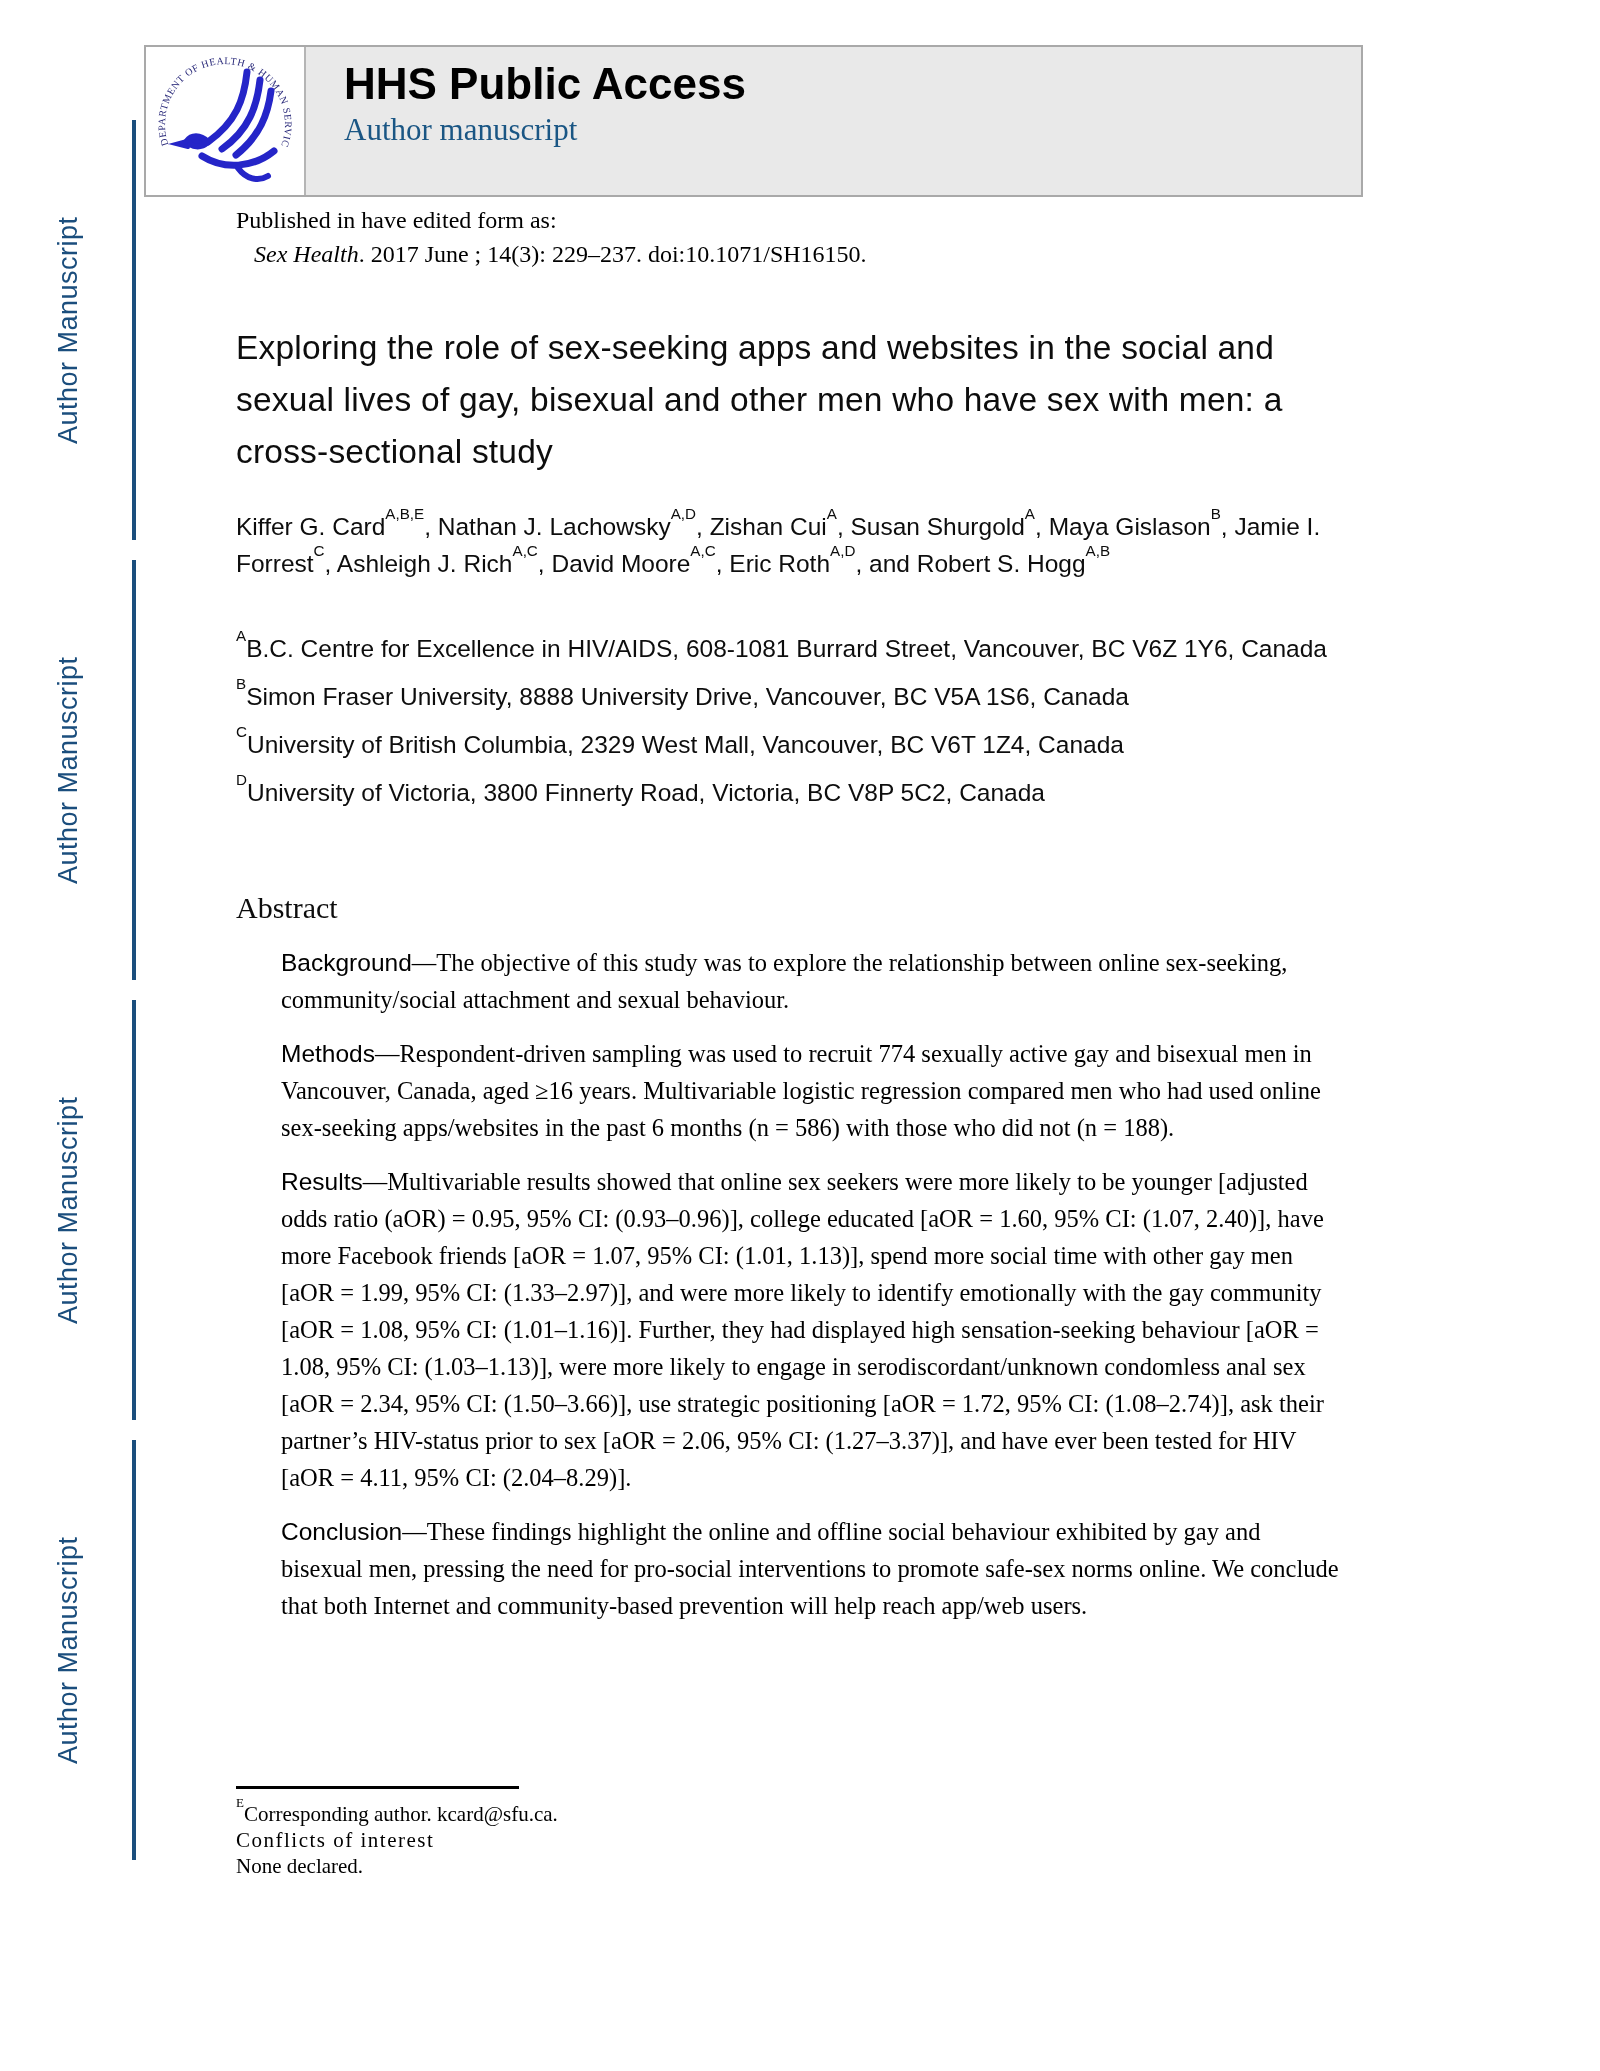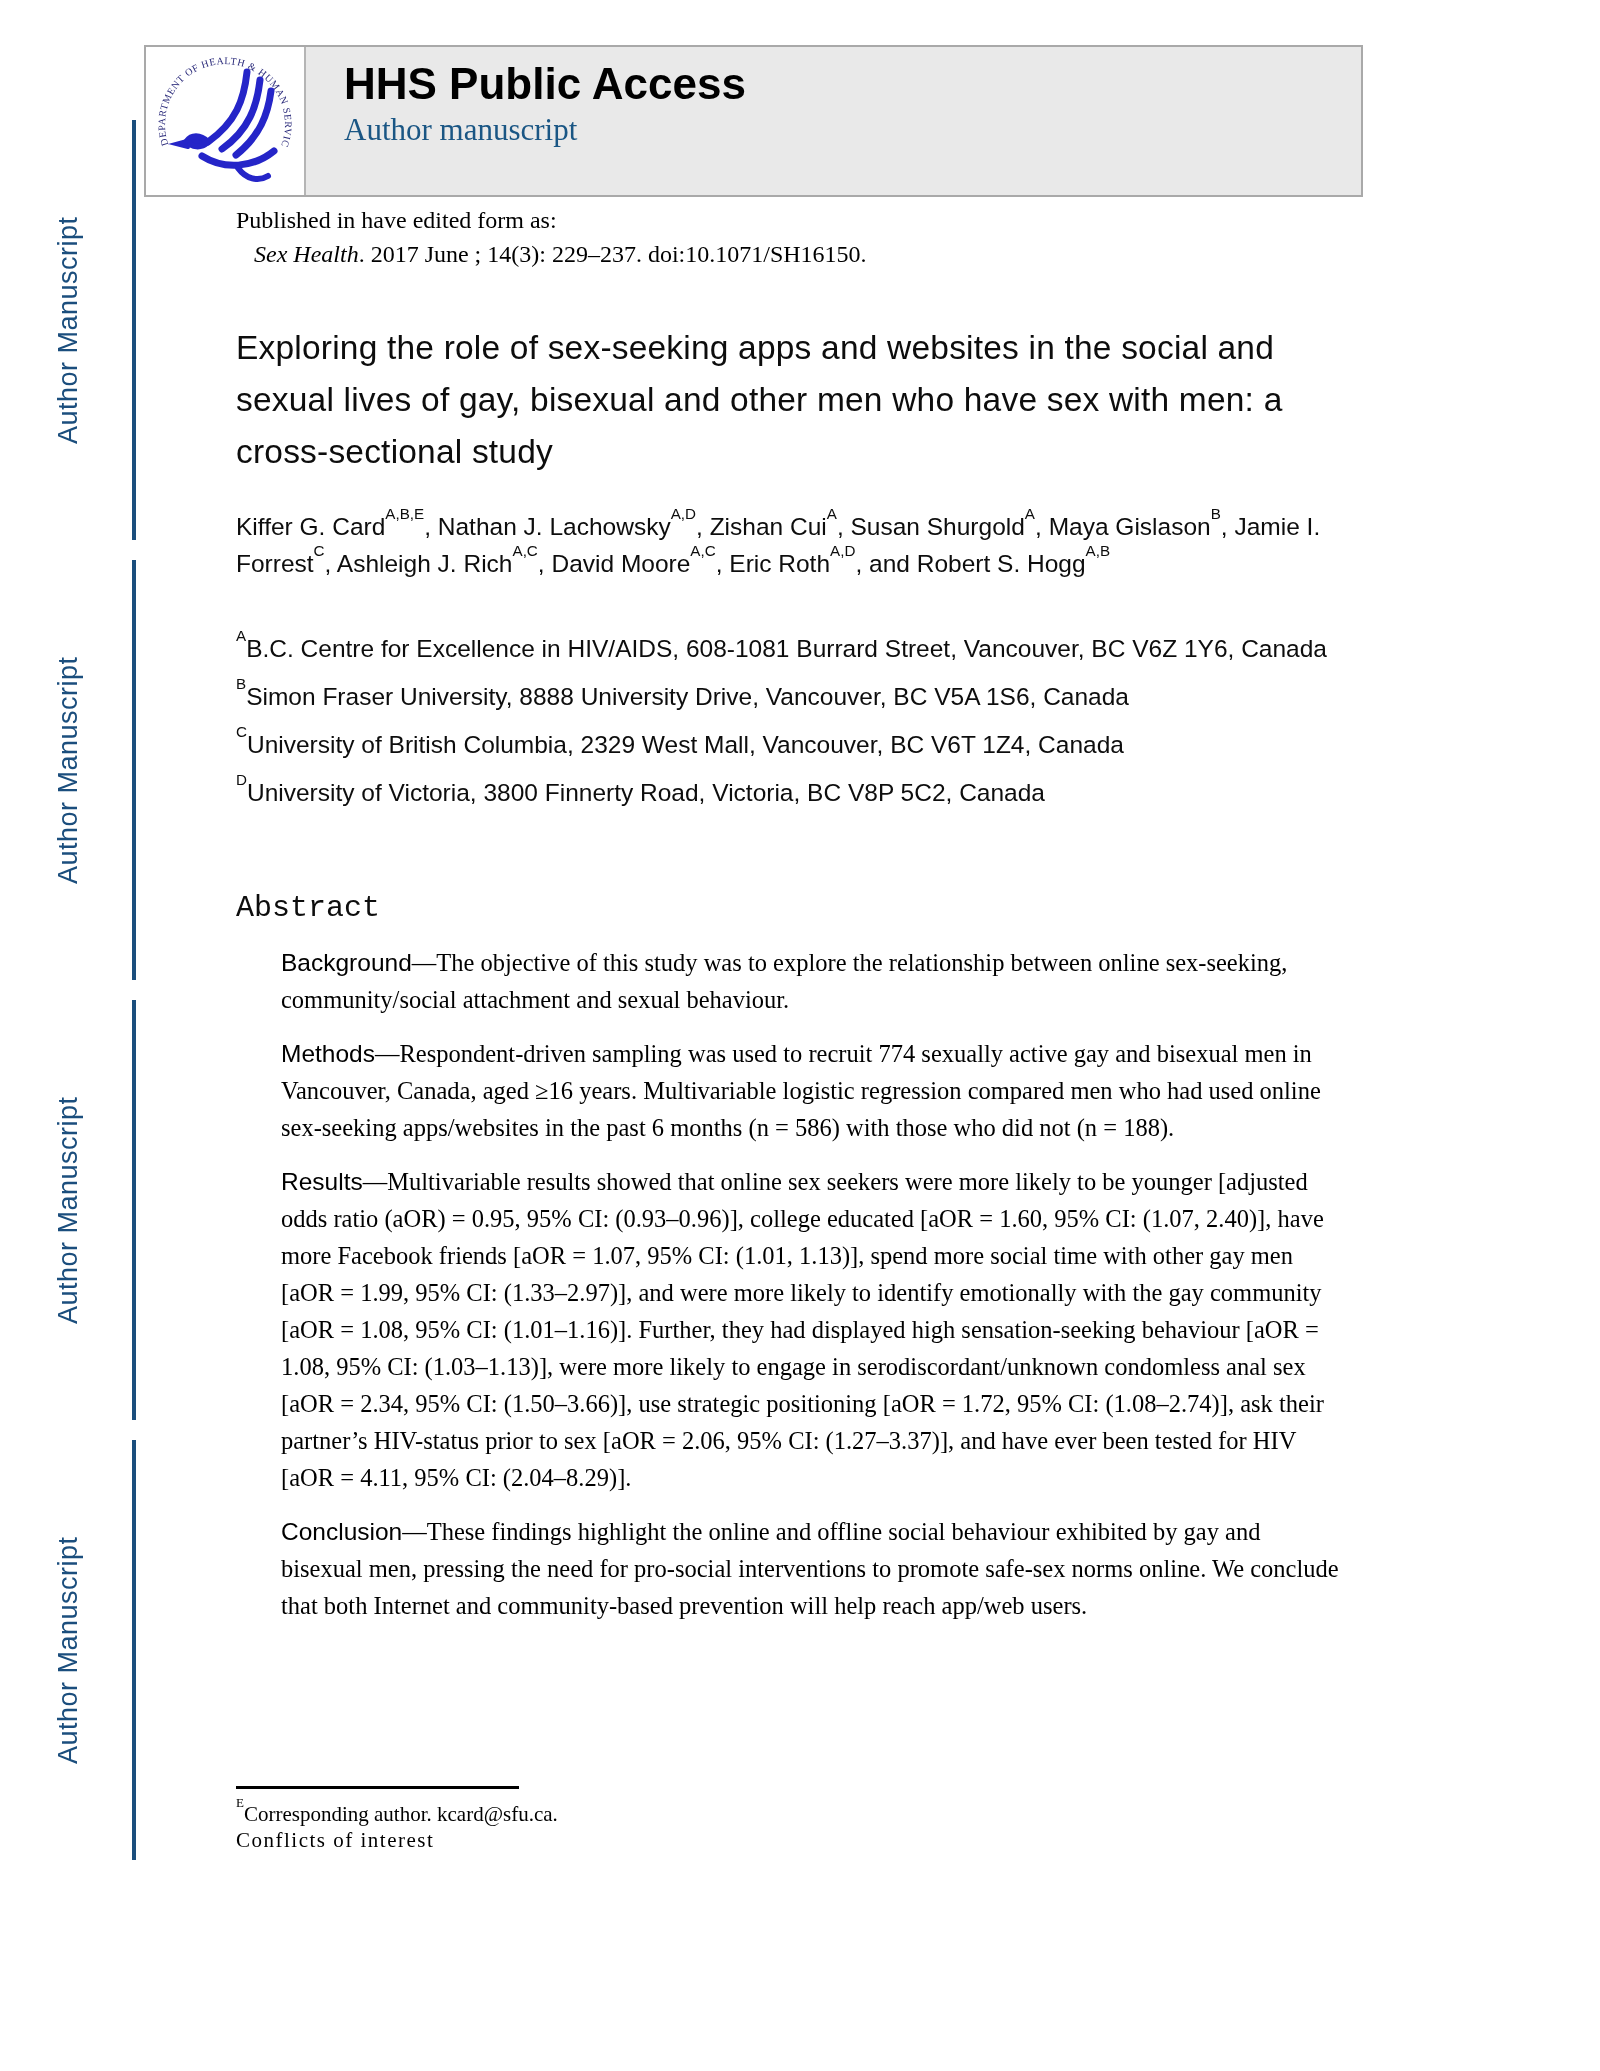--- a/index.html
+++ b/index.html
@@ -137,21 +137,21 @@
     line-height: 33px;
     color: #0d0d0d;
   }
   .affils p { margin: 0 0 15px 0; }
 
   
   .abstract-heading {
     position: absolute;
     left: 236px; top: 891px;
     margin: 0;
-    font-family: Liberation Mono, monospace;
+    font-family: Liberation Serif, serif;
     font-size: 30px;
     font-weight: 400;
     color: #0d0d0d;
   }
   .abstract {
     position: absolute;
     left: 281px; top: 944px;
     width: 1064px;
     font-size: 24.5px;
     line-height: 37px;
@@ -256,15 +256,16 @@
       <p><span class="abs-label">Results</span><span>—</span><span>Multivariable results showed that online sex seekers were more likely to be younger [adjusted odds ratio (aOR) = 0.95, 95% CI: (0.93–0.96)], college educated [aOR = 1.60, 95% CI: (1.07, 2.40)], have more Facebook friends [aOR = 1.07, 95% CI: (1.01, 1.13)], spend more social time with other gay men [aOR = 1.99, 95% CI: (1.33–2.97)], and were more likely to identify emotionally with the gay community [aOR = 1.08, 95% CI: (1.01–1.16)]. Further, they had displayed high sensation-seeking behaviour [aOR = 1.08, 95% CI: (1.03–1.13)], were more likely to engage in serodiscordant/unknown condomless anal sex [aOR = 2.34, 95% CI: (1.50–3.66)], use strategic positioning [aOR = 1.72, 95% CI: (1.08–2.74)], ask their partner’s HIV-status prior to sex [aOR = 2.06, 95% CI: (1.27–3.37)], and have ever been tested for HIV [aOR = 4.11, 95% CI: (2.04–8.29)].</span></p>
       <p><span class="abs-label">Conclusion</span><span>—</span><span>These findings highlight the online and offline social behaviour exhibited by gay and bisexual men, pressing the need for pro-social interventions to promote safe-sex norms online. We conclude that both Internet and community-based prevention will help reach app/web users.</span></p>
     </div>
 
   <div class="fn-rule"></div>
   <div class="footnotes">
     <div>
       <sup class="s">E</sup><span>Corresponding author. kcard@sfu.ca.</span>
     </div>
     <div class="fn-conflicts">Conflicts of interest</div>
+    <div>None declared.</div>
   </div>
 
 </div>
 
 </body></html>

